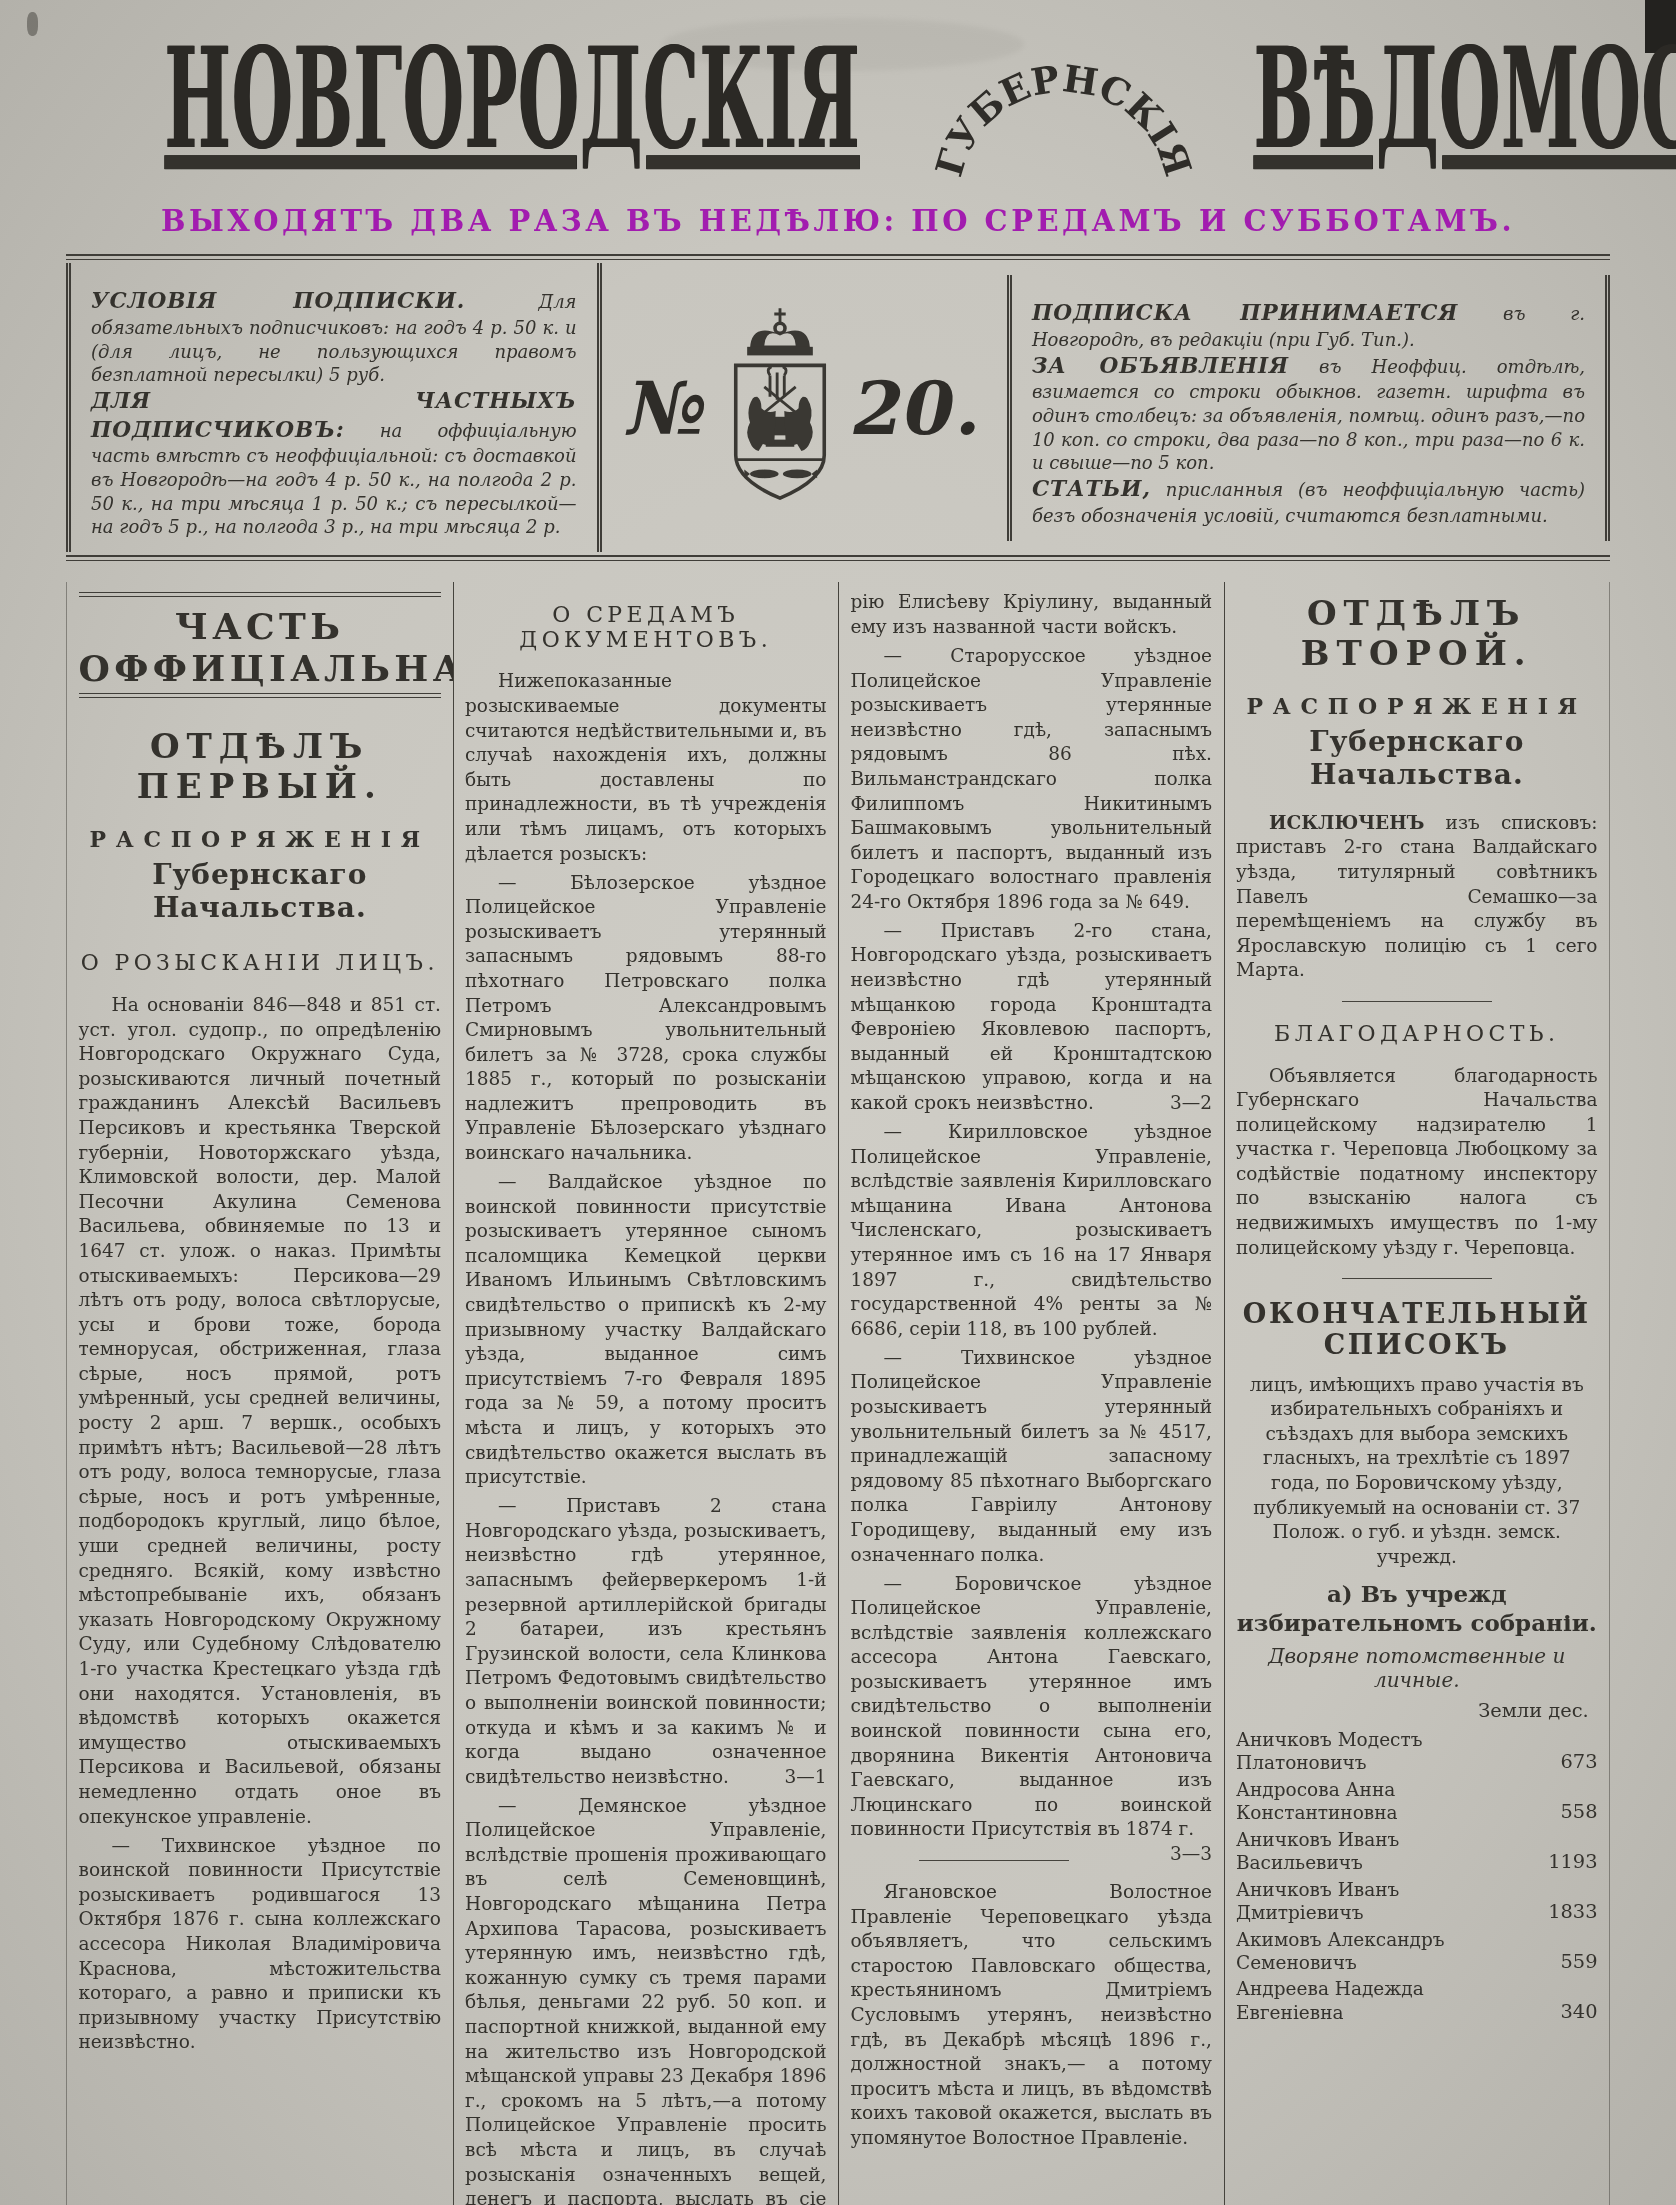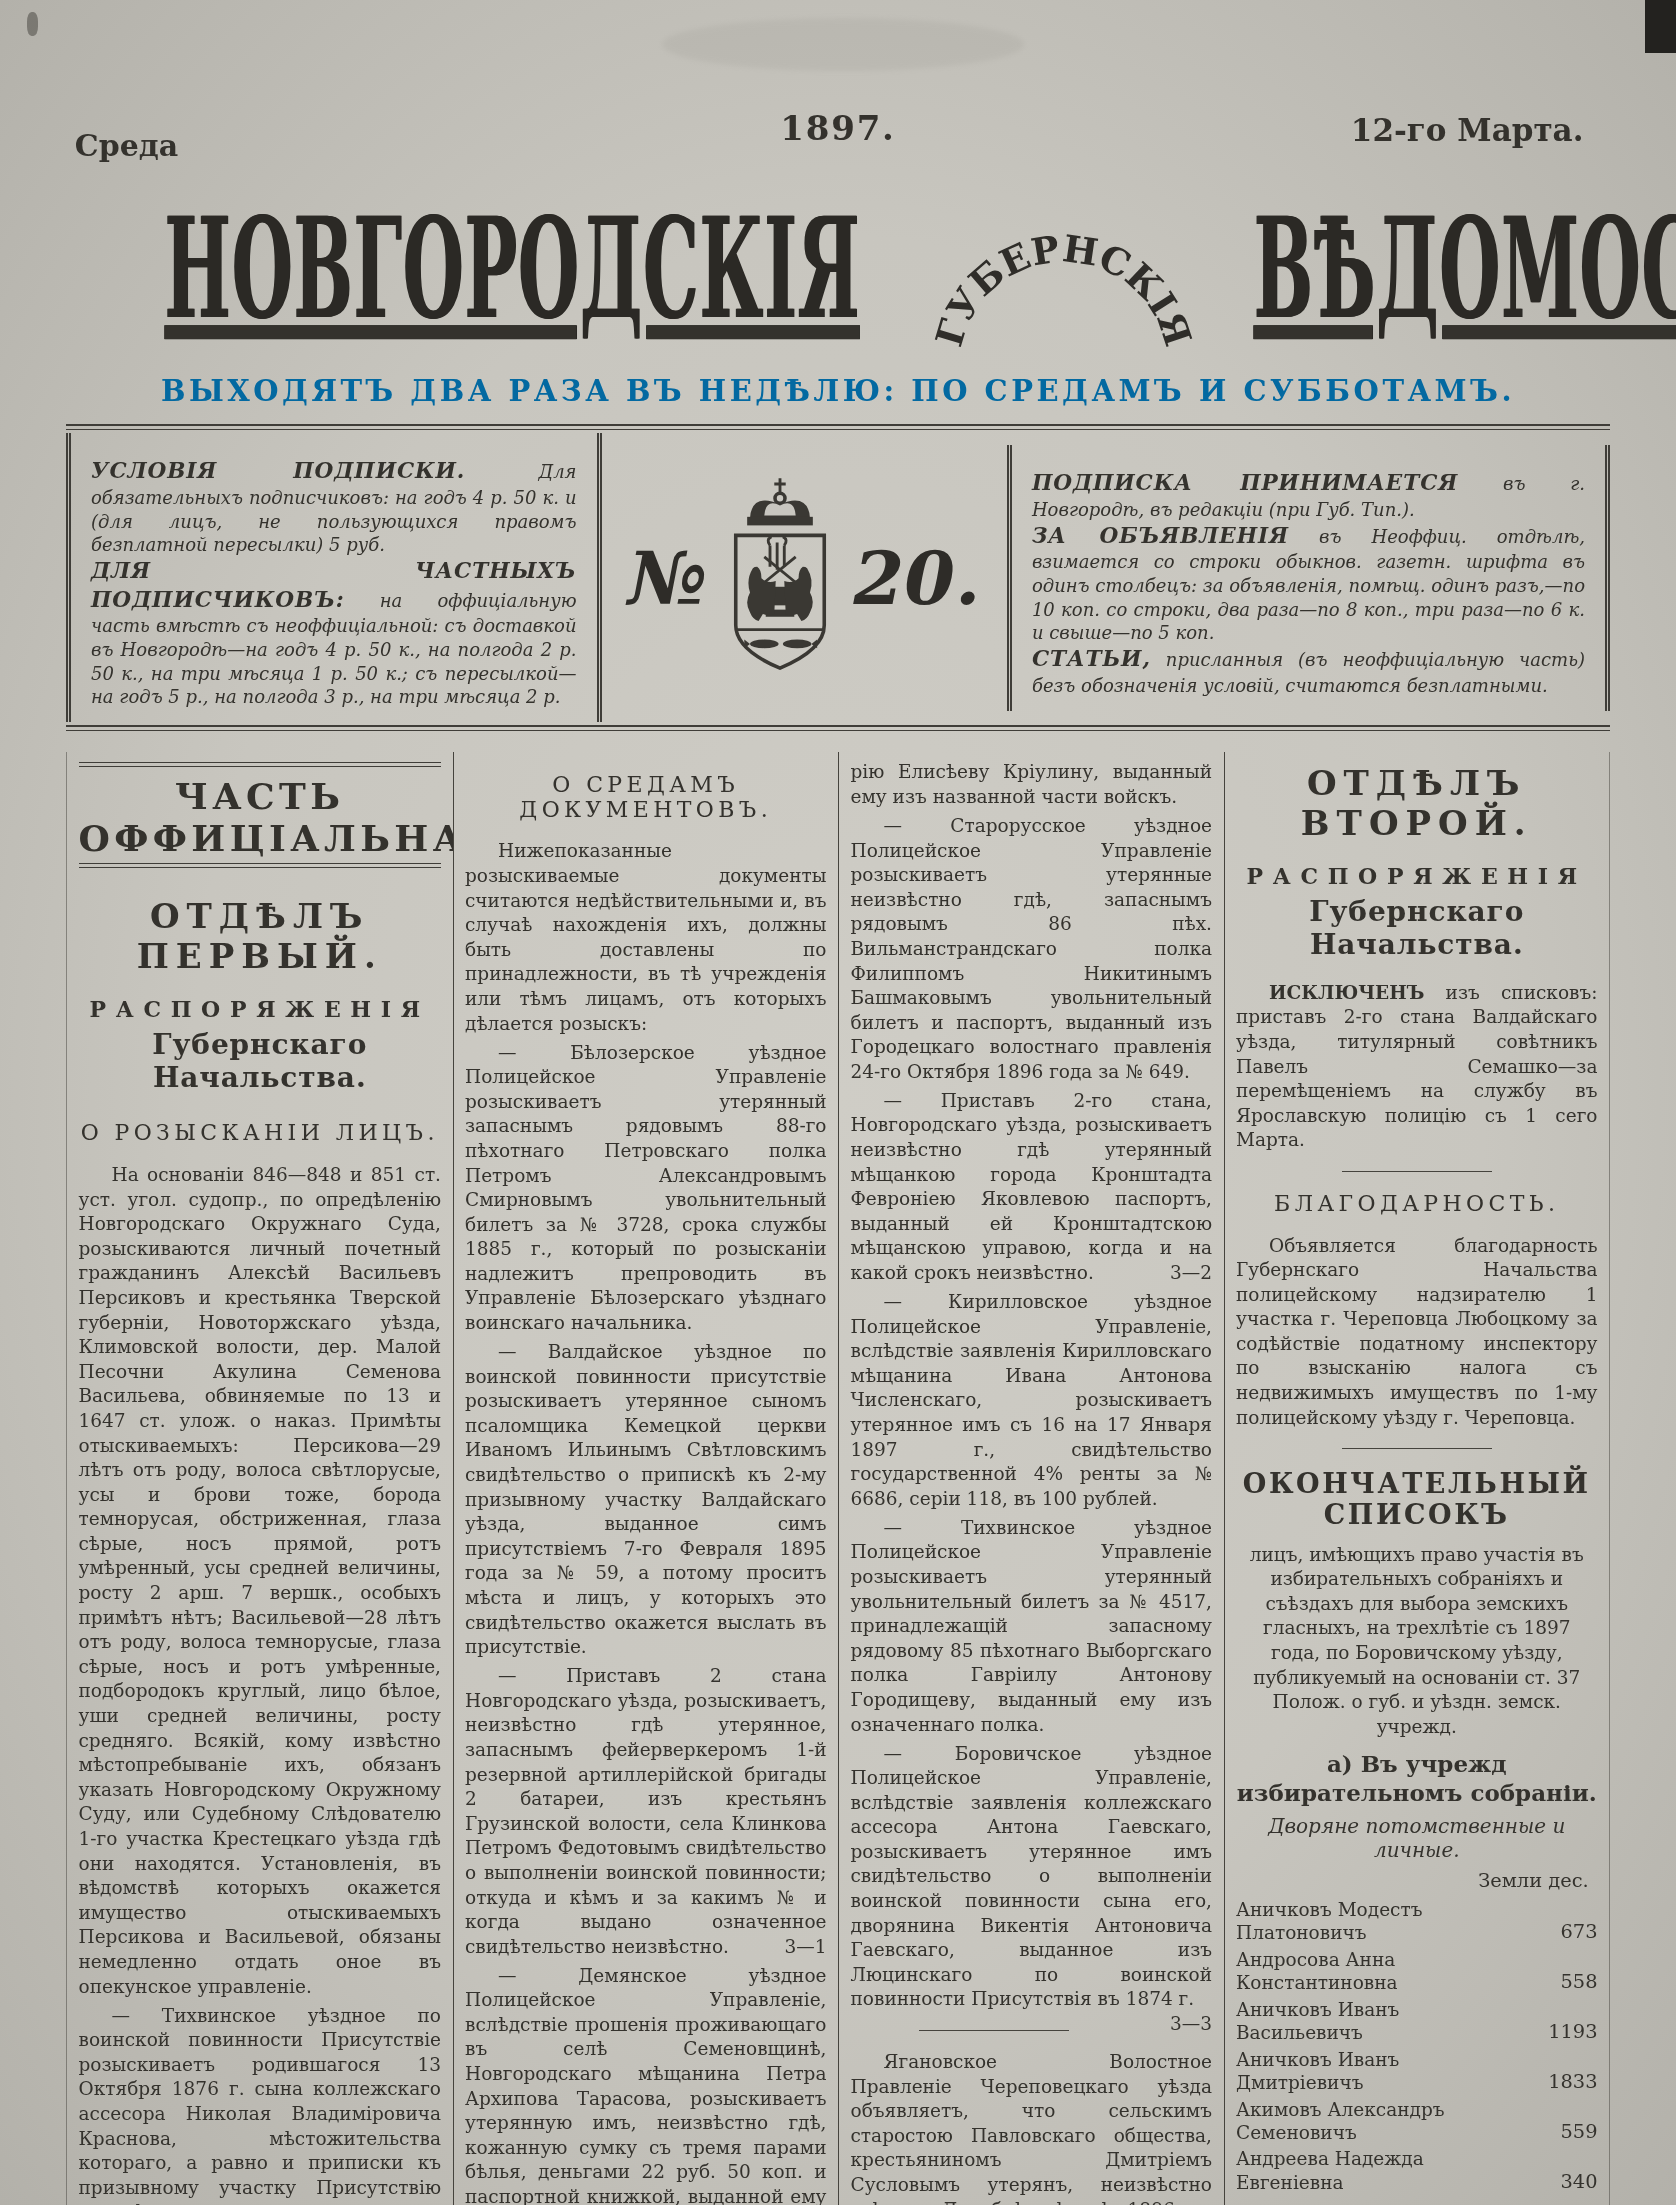--- a/index.html
+++ b/index.html
@@ -18,21 +18,21 @@
   .dl-left{position:absolute;left:8.8px;top:128px;font-size:30px;}
   .dl-center{position:absolute;left:0;right:0;top:108px;text-align:center;font-size:34px;letter-spacing:1.8px;}
   .dl-right{position:absolute;right:26.5px;top:112px;font-size:31px;}
   
   .masthead{display:flex;align-items:flex-end;justify-content:space-between;height:176px;margin-top:4.4px;text-decoration:underline;}
   .mh-word{font-weight:bold;font-size:90px;letter-spacing:0.9px;color:#2b2925;
     transform:scale(.78,1.55);transform-origin:center bottom;white-space:nowrap;
     text-shadow:1.3px 0 0 #2b2925;}
   .mh-arc{width:265px;height:146px;flex:0 0 auto;margin:0 -26.5px;}
   .mh-arc text{font-family:"DejaVu Serif",serif;font-weight:bold;font-size:84px;fill:#2f2d29;}
-  .subtitle{margin-top:24px;text-align:center;font-weight:bold;font-size:29px;letter-spacing:3.5px;color:#0369a1;}
+  .subtitle{margin-top:24px;text-align:center;font-weight:bold;font-size:29px;letter-spacing:3.5px;color:#a21caf;}
   
   .dbl-rule{border-top:2.2px solid #3f3d38;position:relative;margin-top:16px;}
   .dbl-rule::after{content:"";display:block;border-top:1.8px solid #3f3d38;margin-top:2.6px;}
   
   .info-row{display:flex;align-items:center;min-height:212px;margin-top:3.5px;font-style:italic;}
   .info-box{box-sizing:border-box;padding:24px 20px 13.2px;font-size:18px;line-height:1.32;text-align:justify;
     border-left:5.7px double #3f3d38;border-right:5.7px double #3f3d38;}
   .box-left{width:560px;}
   .box-right{width:631px;}
   .lead{font-weight:bold;font-size:21.6px;letter-spacing:0.9px;}
@@ -66,25 +66,20 @@
   .blead{font-weight:bold;}
 </style>
 </head>
 <body>
 
 <div class="page">
   <div class="corner-tr"></div>
   <div class="corner-tl"></div>
   <div class="smudge"></div>
 
-  <div class="dateline">
-    <span class="dl-left">Среда</span>
-    <span class="dl-center">1897.</span>
-    <span class="dl-right">12-го Марта.</span>
-  </div>
 
   <div class="masthead">
     <span class="mh-word">НОВГОРОДСКІЯ</span>
     <svg class="mh-arc" viewBox="0 0 600 330">
       <path id="arcpath" d="M 70 318 A 235 235 0 0 1 530 318" fill="none"></path>
       <text><textPath href="#arcpath" startOffset="50%" text-anchor="middle">ГУБЕРНСКІЯ</textPath></text>
     </svg>
     <span class="mh-word">ВѢДОМОСТИ.</span>
   </div>
   <div class="subtitle">ВЫХОДЯТЪ ДВА РАЗА ВЪ НЕДѢЛЮ: ПО СРЕДАМЪ И СУББОТАМЪ.</div>

